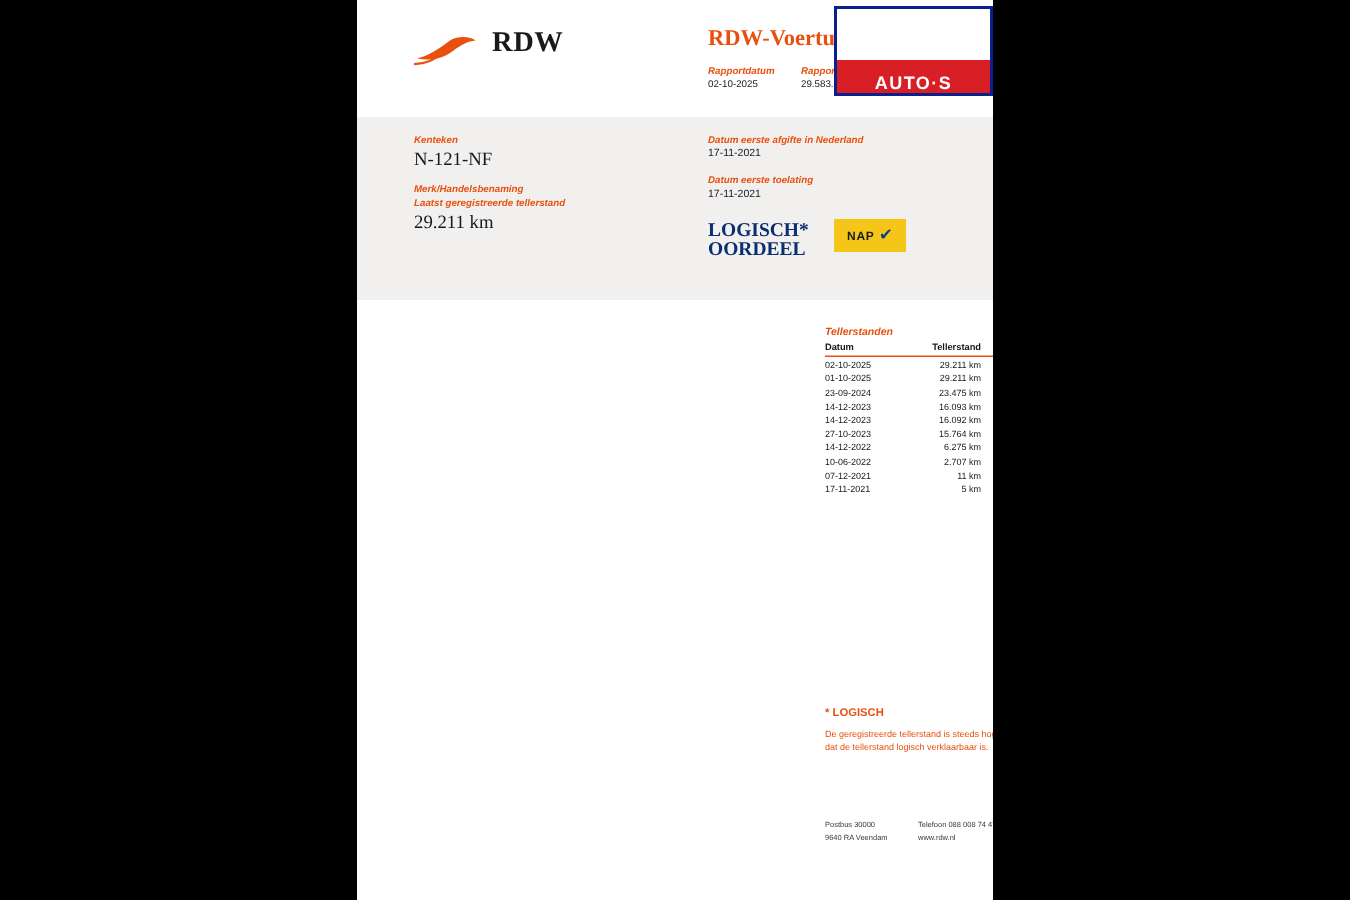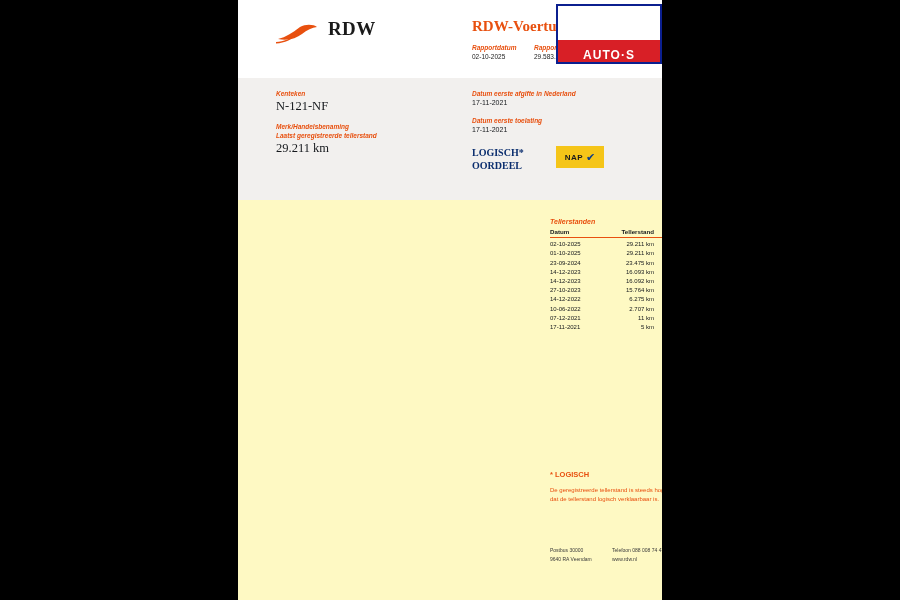--- a/index.html
+++ b/index.html
@@ -19,21 +19,21 @@
     height: 600px;
     background: #000000;
   }
   
   .sheet {
     position: absolute;
     left: 238px;
     top: 0;
     width: 424px;
     height: 600px;
-    background: #fef9c3;
+    background: #ffffff;
     overflow: hidden;
   }
   
   .hdr {
     position: absolute;
     left: 0; top: 0;
     width: 424px;
     height: 78px;
     background: #ffffff;
   }
@@ -122,21 +122,21 @@
   .val-sm {
     font-size: 7px;
     color: #15181c;
     margin-bottom: 11px;
   }
   .oordeel {
     position: absolute;
     left: 234px;
     top: 68px;
     font-family: "Liberation Serif", serif;
-    font-size: 10px;
+    font-size: 13px;
     font-weight: bold;
     color: #0b2e6e;
     line-height: 13px;
   }
   .nap-badge {
     position: absolute;
     left: 318px;
     top: 68px;
     width: 48px;
     height: 22px;

